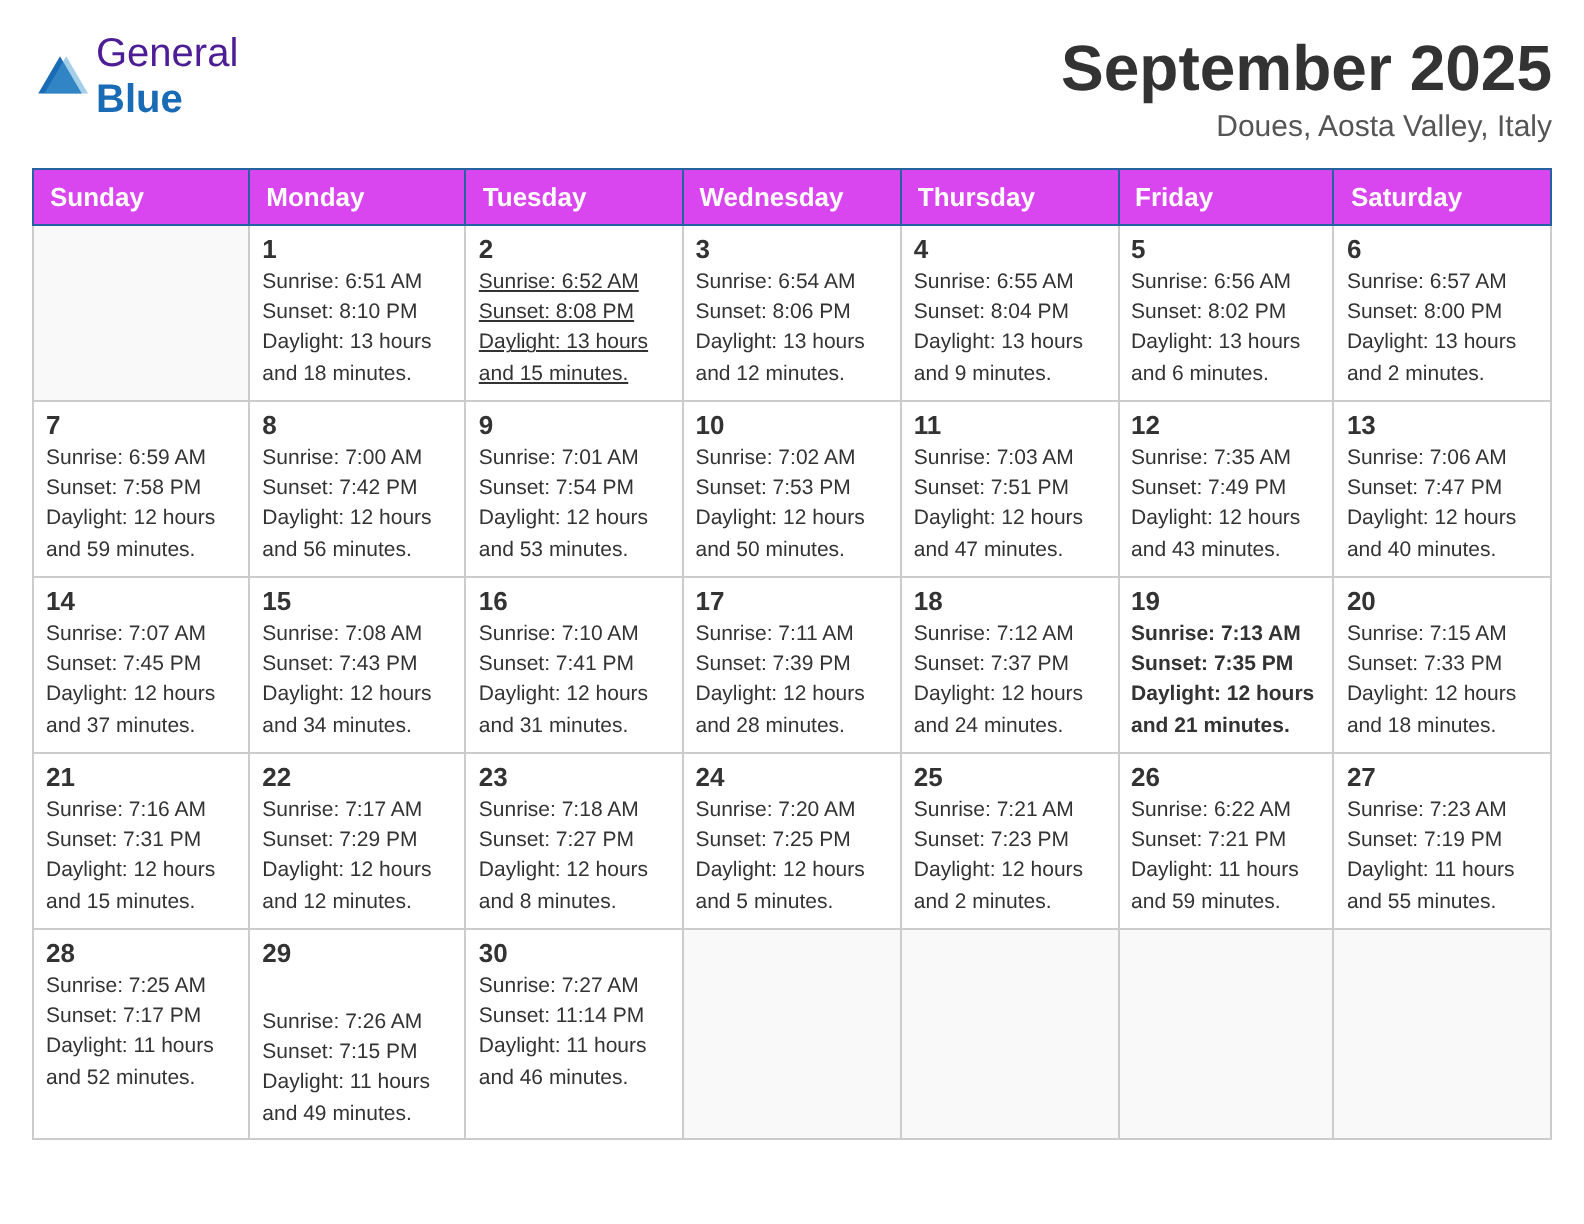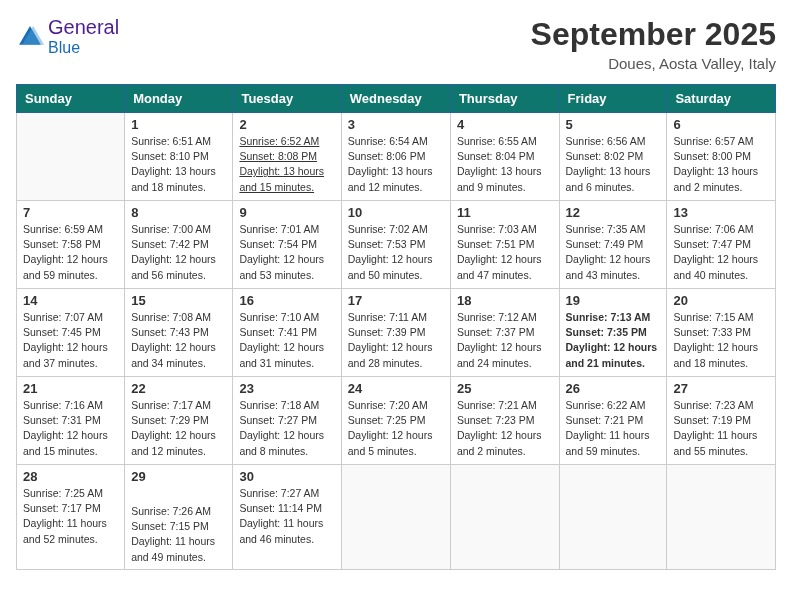--- a/index.html
+++ b/index.html
@@ -15,35 +15,35 @@
       justify-content: space-between;
       align-items: flex-start;
       margin-bottom: 12px;
     }
     .logo {
       display: flex;
       align-items: center;
       gap: 4px;
     }
     .logo-text-general { font-size: 20px; font-weight: normal; color: #4c1d95; }
-    .logo-text-blue { font-size: 16px; font-weight: normal; color: #1a6bb5; }
+    .logo-text-blue { font-size: 20px; font-weight: bold; color: #1a6bb5; }
     .logo-icon {
       width: 28px;
       height: 28px;
     }
     .title-block { text-align: right; }
     .month-title { font-size: 32px; font-weight: bold; color: #333; }
     .location { font-size: 15px; color: #555; margin-top: 2px; }
     .calendar {
       width: 100%;
       border-collapse: collapse;
       border: 1px solid #ccc;
     }
     .calendar th {
-      background-color: #0f766e;
+      background-color: #d946ef;
       color: #fff;
       font-size: 13px;
       font-weight: bold;
       padding: 6px 8px;
       text-align: left;
       border: 1px solid #2563a0;
     }
     .calendar td {
       border: 1px solid #ccc;
       vertical-align: top;

